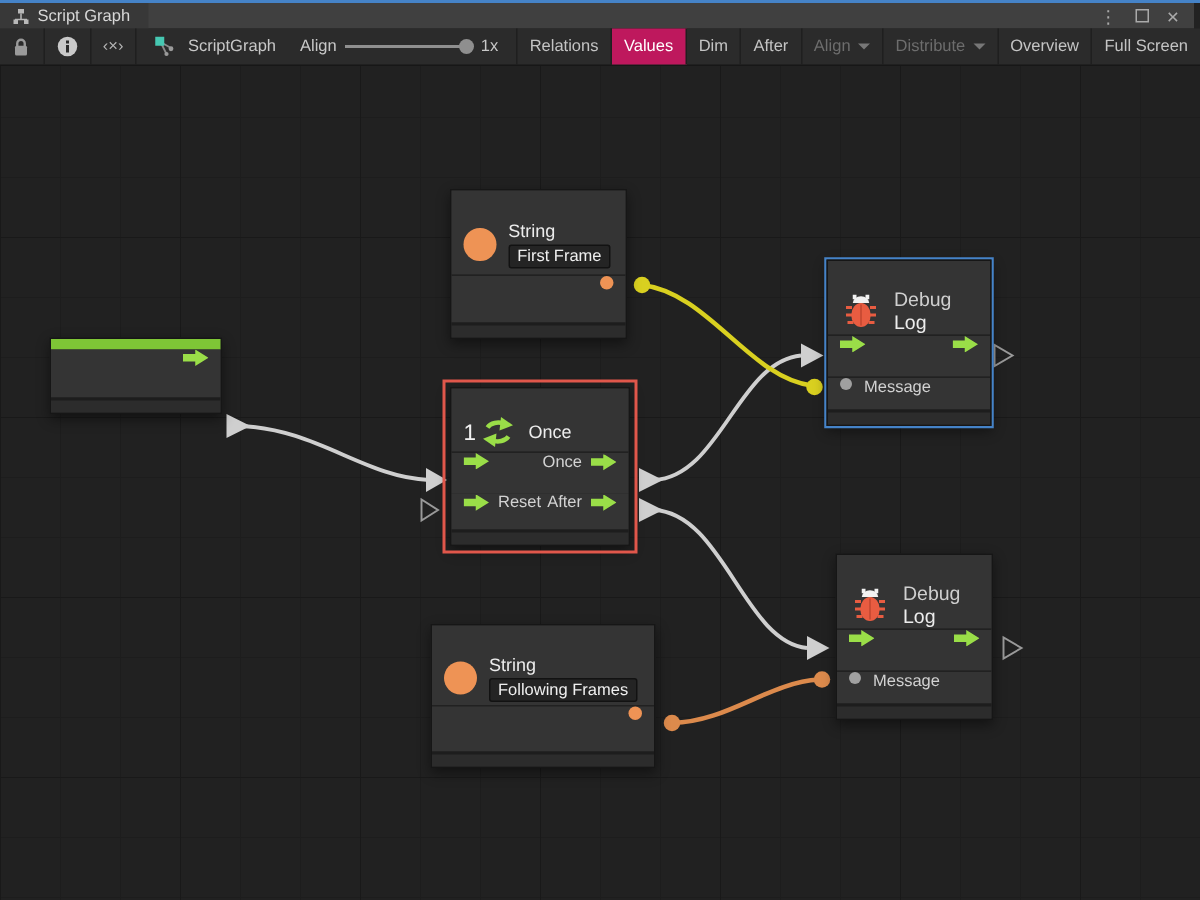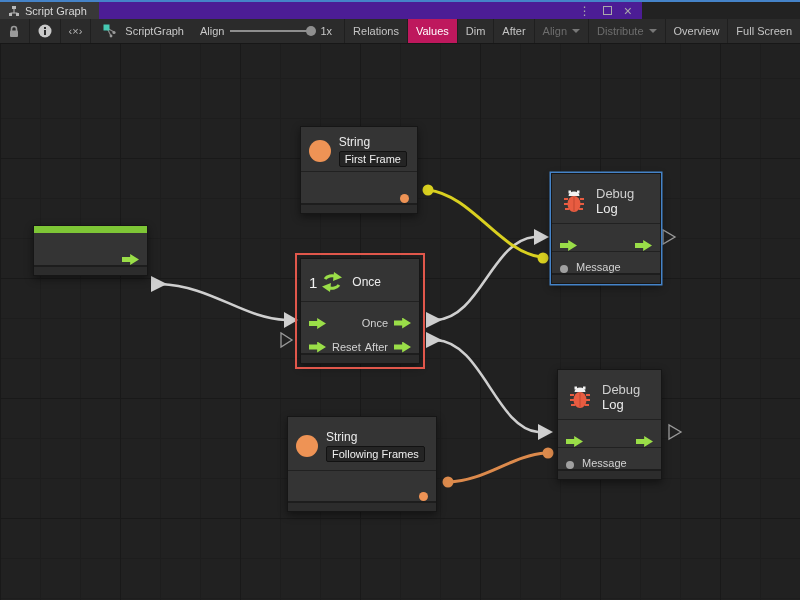--- a/index.html
+++ b/index.html
@@ -1,21 +1,21 @@
 <!DOCTYPE html>
 <html style="--green: #9ade48; --green-bar: #7ec636; --orange: #ee9355; --bug: #e85c41; --red-sel: #e0574b; --blue-sel: #4583c8; --wire-white: #cfcfcf; --wire-yellow: #d9d020; --wire-orange: #dc8a4c; --teal: #46c8b2;"><head>
 <meta charset="utf-8">
 <style>
   * { margin:0; padding:0; box-sizing:border-box; }
   html,body { width:800px; height:600px; overflow:hidden; background:#222; }
   body { font-family:"Liberation Sans","DejaVu Sans",sans-serif; color:#c8c8c8; position:relative; }
 
   
   .focus-line { position:absolute; top:0; left:0; width:800px; height:2px; background:var(--blue-sel); z-index:30; }
-  .tabbar { position:absolute; top:2px; left:0; width:642px; height:17px; background:#4c1d95; display:flex; align-items:stretch; z-index:25; }
+  .tabbar { position:absolute; top:2px; left:0; width:796px; height:17px; background:#404040; display:flex; align-items:stretch; z-index:25; }
   .tab { display:flex; align-items:center; gap:5px; padding:0 12px 0 8px; background:#383838; font-size:11px; color:#d8d8d8; }
   .win-controls { margin-left:auto; display:flex; align-items:center; gap:12px; padding-right:10px; color:#aaa; }
   .win-controls .glyph { font-size:12px; line-height:1; cursor:default; }
   .maximize-box { width:9px; height:9px; border:1px solid #aaa; }
 
   .toolbar { position:absolute; top:19px; left:0; width:800px; height:25px; background:#2b2b2b; border-bottom:1px solid #171717; display:flex; align-items:stretch; font-size:11px; z-index:25; }
   .tcell { display:flex; align-items:center; justify-content:center; border-right:1px solid #1f1f1f; padding:0 8px; white-space:nowrap; }
   .tbtn { color:#c4c4c4; cursor:default; }
   .tbtn.active { background:#be185d; color:#fff; }
   .tbtn.disabled { color:#6d6d6d; }
@@ -35,26 +35,26 @@
     background-size:120px 120px,120px 120px,40px 40px,40px 40px;
     background-position:0 0,0 114px,0 0,0 34px;
   }
   .wires { position:absolute; top:0; left:0; width:800px; height:556px; }
 
   
   .node { position:absolute; border:1px solid #161616; background:#232323; box-shadow:0 3px 8px rgba(0,0,0,.45); }
   .sec { background:#343434; }
   .sec + .sec { border-top:1px solid #212121; }
   .node .footer { height:10px; background:#2c2c2c; border-top:2px solid #1d1d1d; }
-  .hdr { display:flex; align-items:center; gap:8px; padding:8px 10px 4px 8px; }
+  .hdr { display:flex; align-items:center; gap:8px; padding:20px 10px 4px 8px; }
   .hdr .titles { display:flex; flex-direction:column; justify-content:center; }
   .t-main { font-size:12px; color:#ececec; }
   .t-sub { font-size:9.5px; color:#bdbdbd; }
   .t-cat { font-size:13px; color:#cfcfcf; }
-  .row { display:flex; align-items:flex-end; padding:0 8px; font-size:11px; color:#d2d2d2; }
+  .row { display:flex; align-items:flex-start; padding:0 8px; font-size:11px; color:#d2d2d2; }
   .spread { justify-content:space-between; }
   .grp { display:flex; align-items:center; gap:6px; }
 
   .flow-arrow { width:17px; height:11px; background:var(--green);
     clip-path:polygon(0 28%,48% 28%,48% 0,100% 50%,48% 100%,48% 72%,0 72%); }
   .dot { border-radius:50%; }
   .dot.big { width:22px; height:22px; background:var(--orange); }
   .dot.small { width:9px; height:9px; background:var(--orange); }
   .dot.grey { width:8px; height:8px; background:#a0a0a0; }
 

